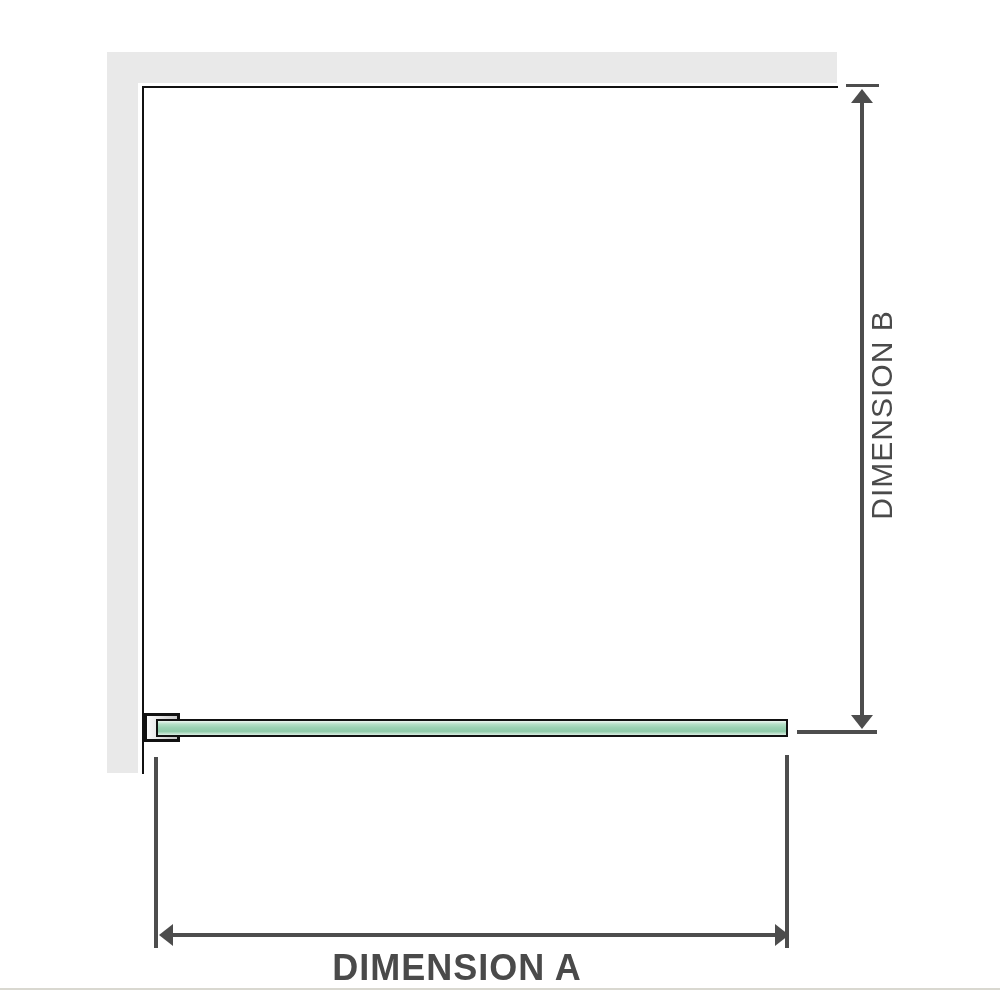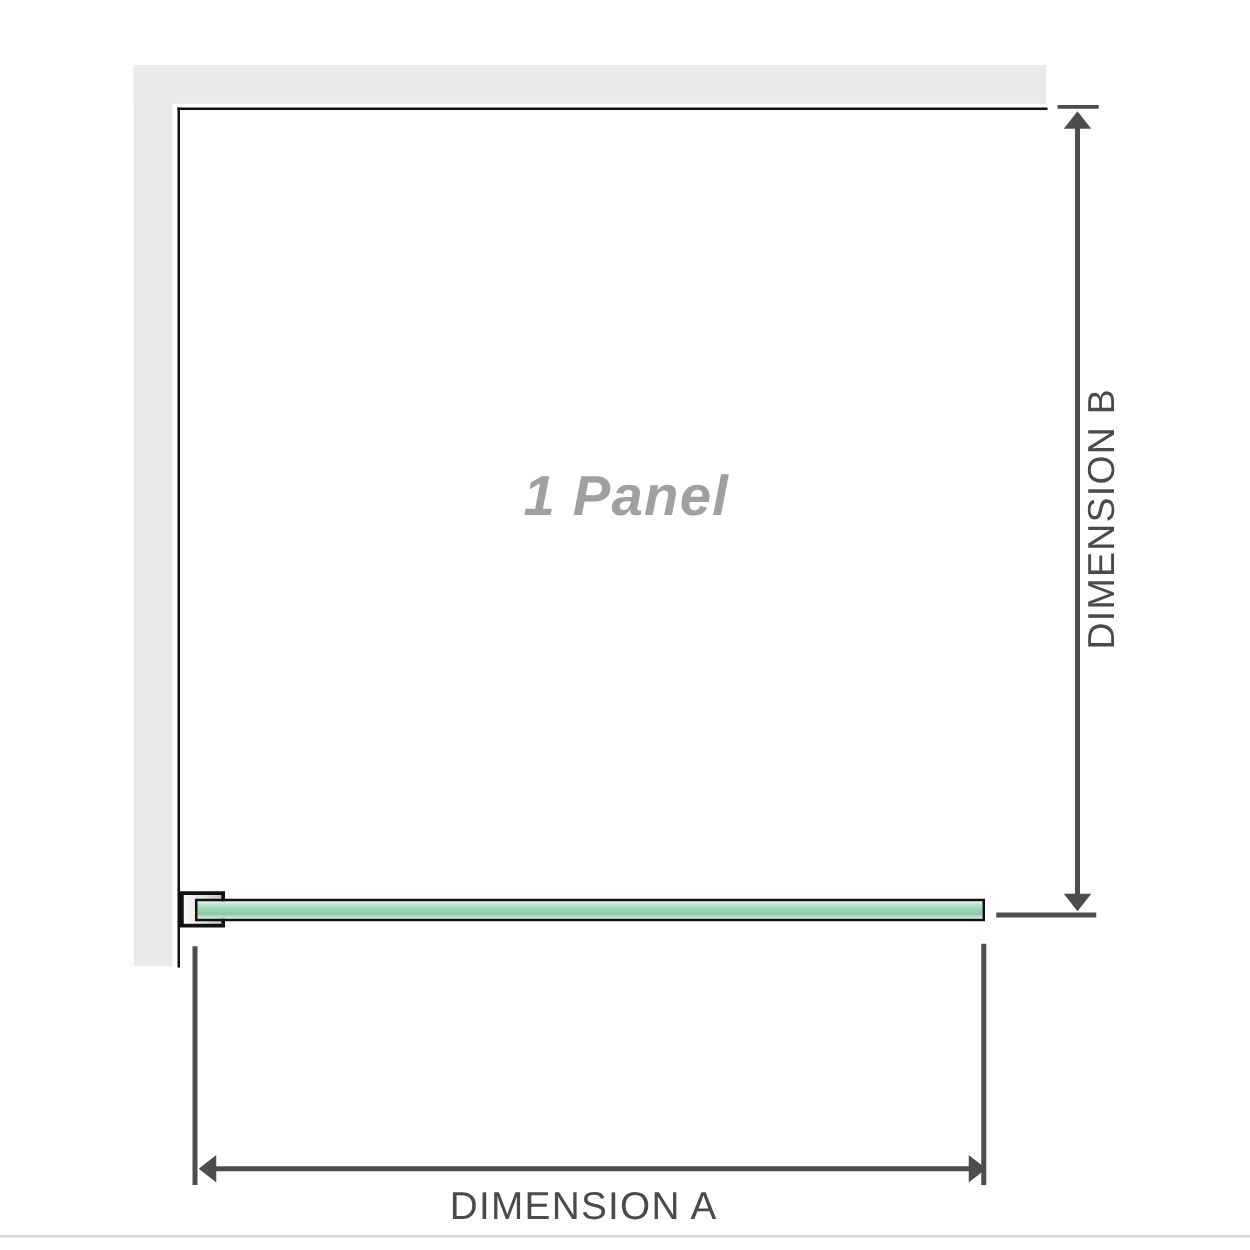--- a/index.html
+++ b/index.html
@@ -94,44 +94,43 @@
   .dimb-label {
     left: 882px; top: 415px;
     transform: translate(-50%, -50%) rotate(-90deg);
     font-size: 30px;
     font-weight: 400;
     letter-spacing: 1px;
     color: var(--dim-text);
     white-space: nowrap;
   }
   .dima-label {
-    left: 467px; top: 947px;
+    left: 457px; top: 947px;
     transform: translateX(-50%);
-    font-size: 31px;
-    font-weight: 400;
+    font-size: 36px;
+    font-weight: 700;
     letter-spacing: 1px;
     color: var(--dim-text);
     white-space: nowrap;
   }
 
   
   .baseline { left: 0; top: 988px; width: 1000px; height: 2px; background: var(--baseline); }
 </style>
 </head>
 <body>
 
 <div class="stage">
 
   <div class="abs wall-top"></div>
   <div class="abs wall-left"></div>
 
   <div class="abs outline-top"></div>
   <div class="abs outline-left"></div>
 
-  <div class="abs panel-label">1 Panel</div>
 
   <div class="abs bracket"></div>
   <div class="abs glass"></div>
 
   <div class="abs dim dimb-tick-top"></div>
   <div class="abs dim dimb-tick-bottom"></div>
   <div class="abs arrow dimb-arrow-up"></div>
   <div class="abs dim dimb-line"></div>
   <div class="abs arrow dimb-arrow-down"></div>
   <div class="abs dimb-label">DIMENSION B</div>

